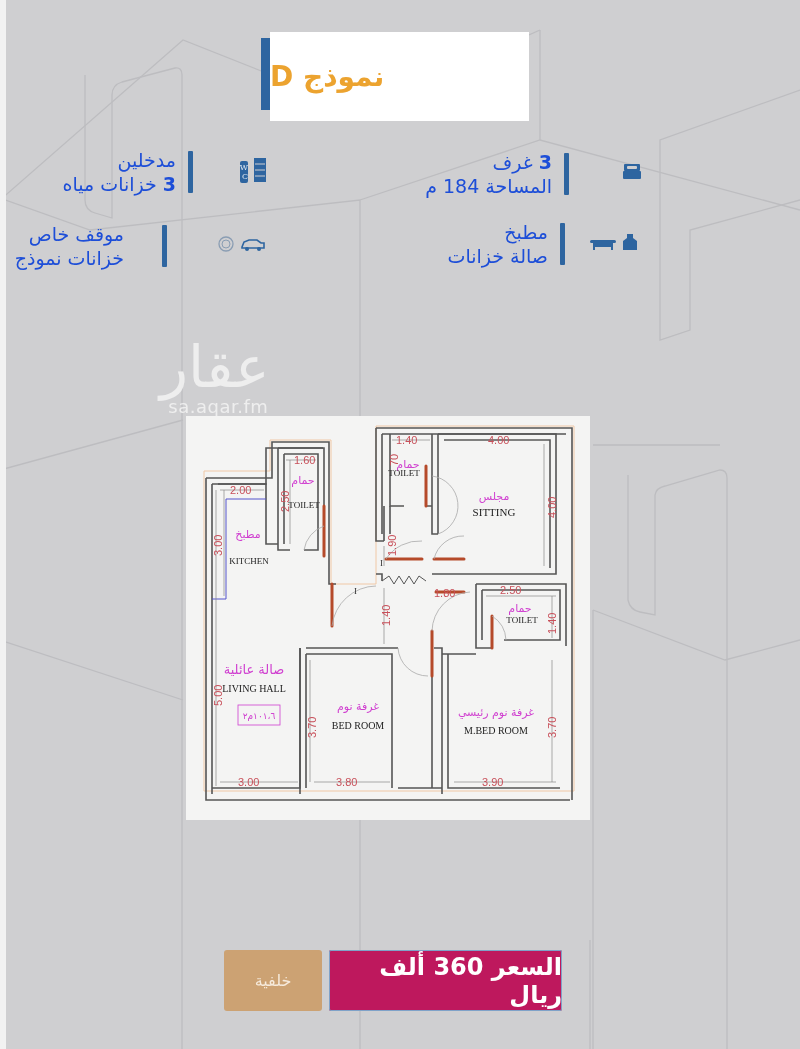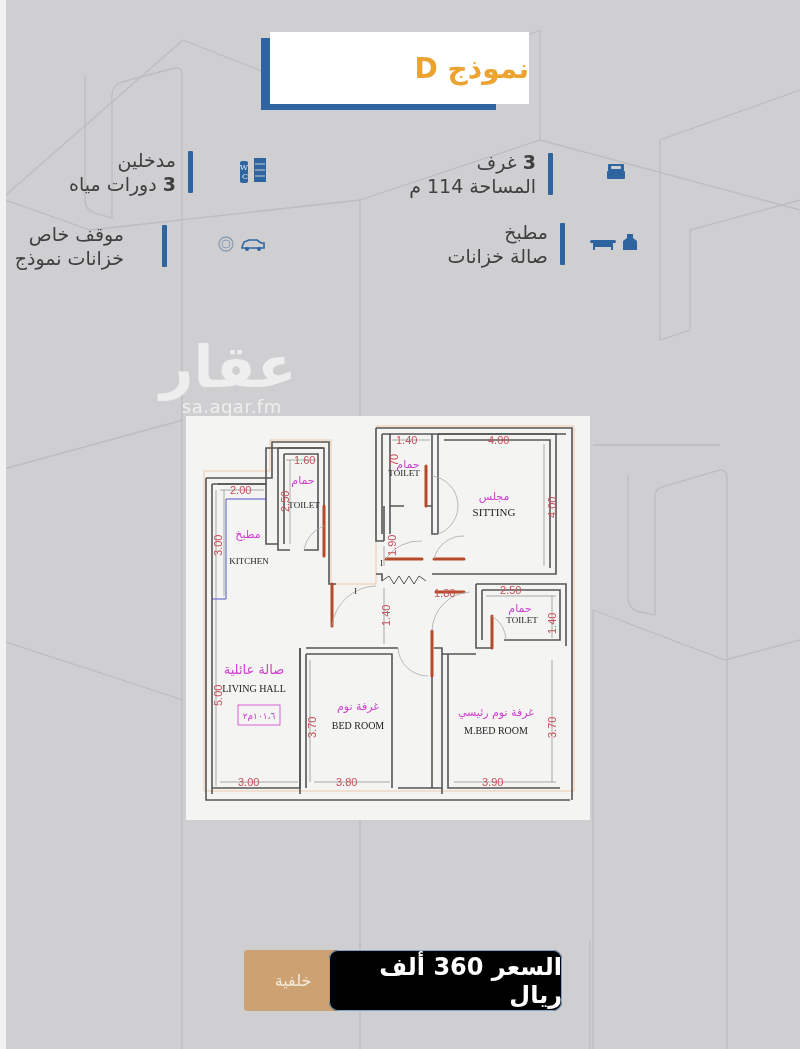--- a/index.html
+++ b/index.html
@@ -8,45 +8,45 @@
     background:#cfcfd1;
     font-family:"DejaVu Sans", sans-serif;
     position:relative;
   }
   .bg-pattern { position:absolute; left:0; top:0; width:800px; height:1049px; }
   .left-strip { position:absolute; left:0; top:0; width:6px; height:1049px; background:#f2f2f2; }
 
   
   .title-wrap { position:absolute; left:261px; top:32px; width:268px; height:78px; }
   .title-shadow { position:absolute; left:0; top:6px; width:235px; height:72px; background:#2e65a0; }
-  .title-card { position:absolute; left:9px; top:0; width:259px; height:72px; background:#ffffff;
-    display:flex; align-items:center; justify-content:flex-end; }
+  .title-card { position:absolute; left:9px; top:0; width:259px; height:89px; background:#ffffff;
+    display:flex; align-items:center; justify-content:flex-start; }
   .title-text { color:#eca32f; font-size:28px; font-weight:bold; direction:rtl; }
 
   
   .feature { position:absolute; display:flex; align-items:center; direction:rtl; }
   .feature .icons { width:26px; display:flex; flex-direction:row; align-items:center; gap:6px;margin-left:37px; }
   .feature .bar { width:5px; height:42px; background:#2e65a0; margin:0 10px 0 12px; border-radius:1px; }
-  .feature .lines { display:flex; flex-direction:column; color:#404040; font-size:19px; line-height:24px; text-align:right; }
+  .feature .lines { display:flex; flex-direction:column; color:#1d4ed8; font-size:19px; line-height:24px; text-align:right; }
   .feature .lines b { font-weight:bold; }
 
   
   .watermark { position:absolute; left:160px; top:338px; color:#f2f2f2; text-align:center; }
-  .wm-ar { font-size:58px; line-height:58px; font-family:"DejaVu Sans", sans-serif; opacity:.9;font-weight:bold; }
+  .wm-ar { font-size:58px; line-height:58px; font-family:"DejaVu Sans", sans-serif; opacity:.9; }
   .wm-url { font-size:18px; letter-spacing:.5px; opacity:.9;margin-left:7px; }
 
   
   .plan { position:absolute; left:186px; top:416px; width:404px; height:404px; background:#f4f4f3; }
 
   
   .btn-back { position:absolute; left:224px; top:950px; width:98px; height:61px; background:#cca273;
     border-radius:3px; display:flex; align-items:center; justify-content:center;
-    color:#f6eadb; font-size:16px;margin-left:20px; }
-  .btn-price { position:absolute; left:329px; top:950px; width:233px; height:61px; background:#000000;
-    border-radius:9px; display:flex; align-items:center; justify-content:center;
+    color:#f6eadb; font-size:16px; }
+  .btn-price { position:absolute; left:329px; top:950px; width:233px; height:61px; background:#be185d;
+    border-radius:2px; display:flex; align-items:center; justify-content:center;
     color:#ffffff; font-size:24px; font-weight:bold; direction:rtl; box-shadow:0 0 0 1px #7fa2c8 inset; }
 </style>
 </head>
 <body>
 
 <svg class="bg-pattern" viewBox="0 0 800 1049">
   <g fill="none" stroke="#bdbdc0" stroke-width="1.3">
     <path d="M0 200 L183 40 L360 110"></path>
     <path d="M85 75 L85 200 Q85 210 95 213 L112 218 L112 95 Q112 85 122 82 L175 68 Q182 67 182 75 L182 640"></path>
     <path d="M0 198 L90 230 L360 200 L360 640"></path>
@@ -65,34 +65,34 @@
 </svg>
 <div class="left-strip"></div>
 
 <div class="title-wrap">
   <div class="title-shadow"></div>
   <div class="title-card">
     <span class="title-text">نموذج D</span>
   </div>
 </div>
 
-<div class="feature" style="right:174px; top:150px;">
+<div class="feature" style="right:158px; top:150px;">
   <div class="icons">
     <span>
       <svg width="20" height="18" viewBox="0 0 20 18">
           <rect x="2" y="1" width="16" height="7" rx="1" fill="#2e65a0"></rect>
           <rect x="5" y="3" width="10" height="3" rx="1" fill="#cfcfd1"></rect>
           <rect x="1" y="8" width="18" height="8" rx="1" fill="#2e65a0"></rect>
         </svg>
     </span>
   </div>
   <div class="bar"></div>
   <div class="lines">
     <span><b>3</b> <span>غرف</span></span>
-    <span>المساحة 114 م</span>
+    <span>المساحة 184 م</span>
   </div>
 </div>
 
 <div class="feature" style="right:162px; top:220px;">
   <div class="icons">
     <span>
       <svg width="16" height="18" viewBox="0 0 16 18">
           <path d="M5 1 H11 V5 L15 8 V17 H1 V8 L5 5 Z" fill="#2e65a0"></path>
         </svg>
     </span>
@@ -120,21 +120,21 @@
           <line x1="1" y1="6" x2="11" y2="6" stroke="#cfcfd1"></line>
           <line x1="1" y1="12" x2="11" y2="12" stroke="#cfcfd1"></line>
           <line x1="1" y1="18" x2="11" y2="18" stroke="#cfcfd1"></line>
         </svg>
     </span>
     <span style="display:inline-flex;width:24px;height:22px;background:#2e65a0;border-radius:2px;align-items:center;justify-content:center;color:#dce6f0;font-size:8px;font-family:'DejaVu Serif',serif;">W C</span>
   </div>
   <div class="bar"></div>
   <div class="lines">
     <span>مدخلين</span>
-    <span><b>3</b> <span>دورات مياه</span></span>
+    <span><b>3</b> <span>خزانات مياه</span></span>
   </div>
 </div>
 
 <div class="feature" style="right:534px; top:222px;gap:26px;">
   <div class="icons">
     <span>
       <svg width="26" height="14" viewBox="0 0 26 14">
           <path d="M2 9 L4 4 L9 2 H17 L21 5 H24 V10 H2 Z" fill="none" stroke="#2e65a0" stroke-width="1.6"></path>
           <circle cx="7" cy="11" r="2" fill="#2e65a0"></circle>
           <circle cx="19" cy="11" r="2" fill="#2e65a0"></circle>

